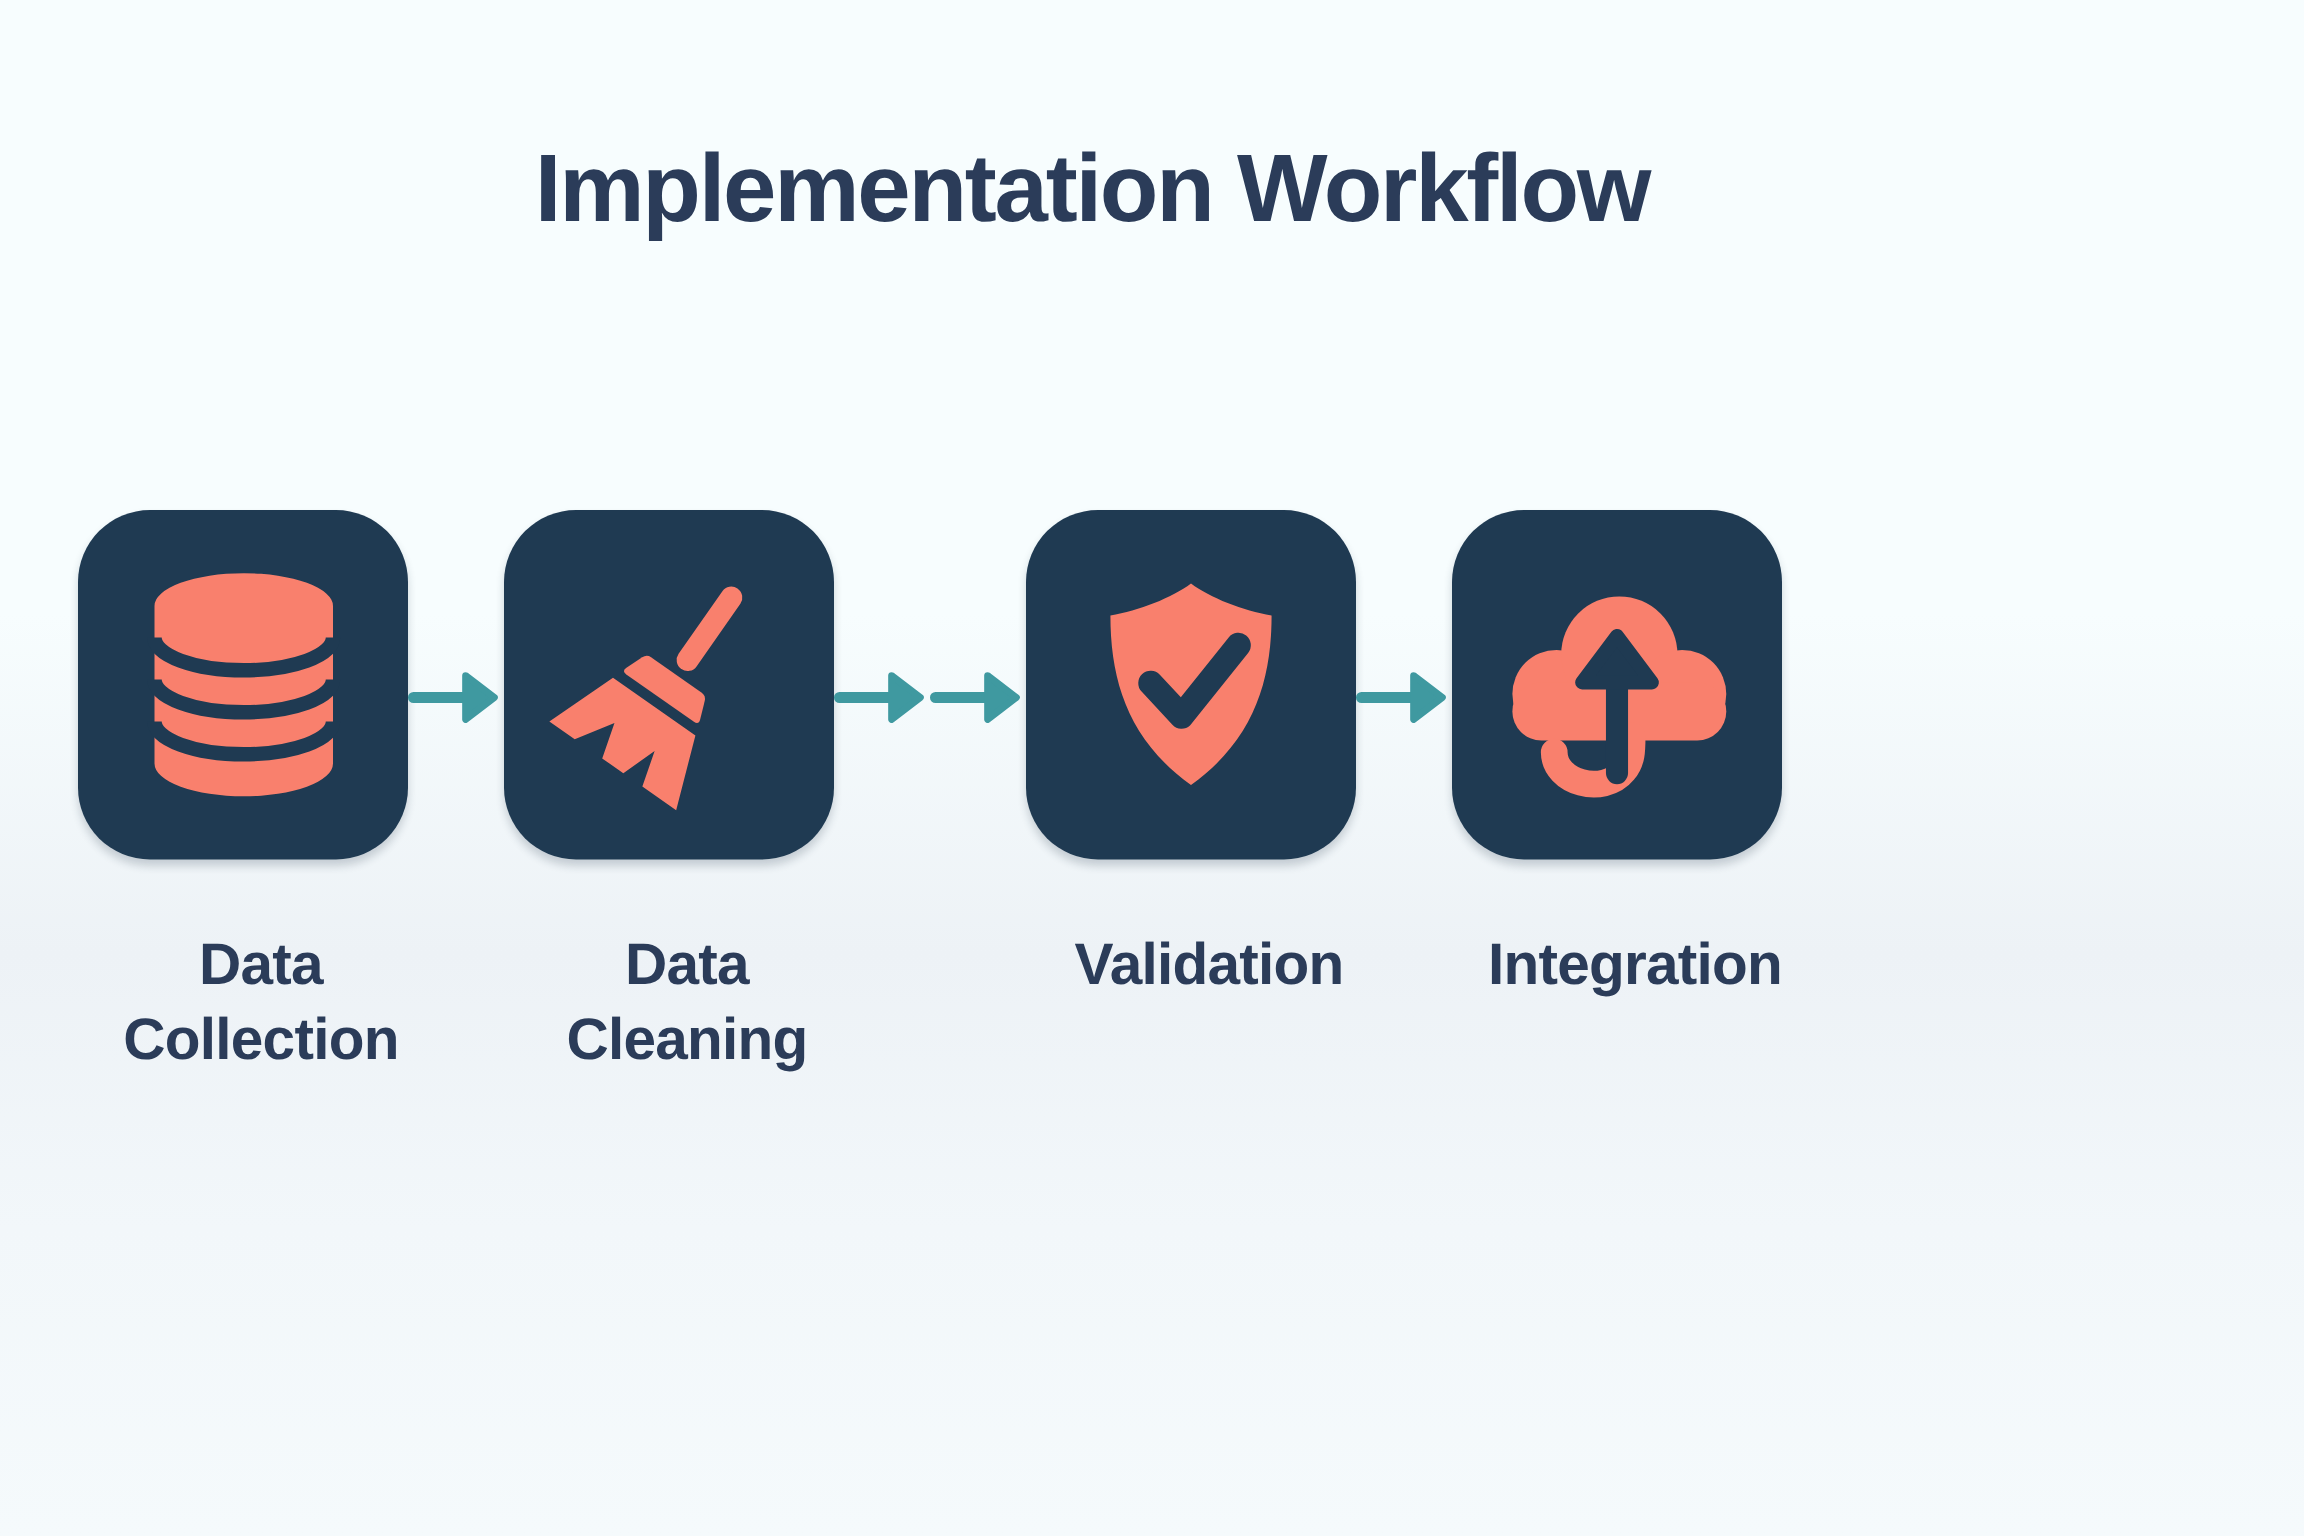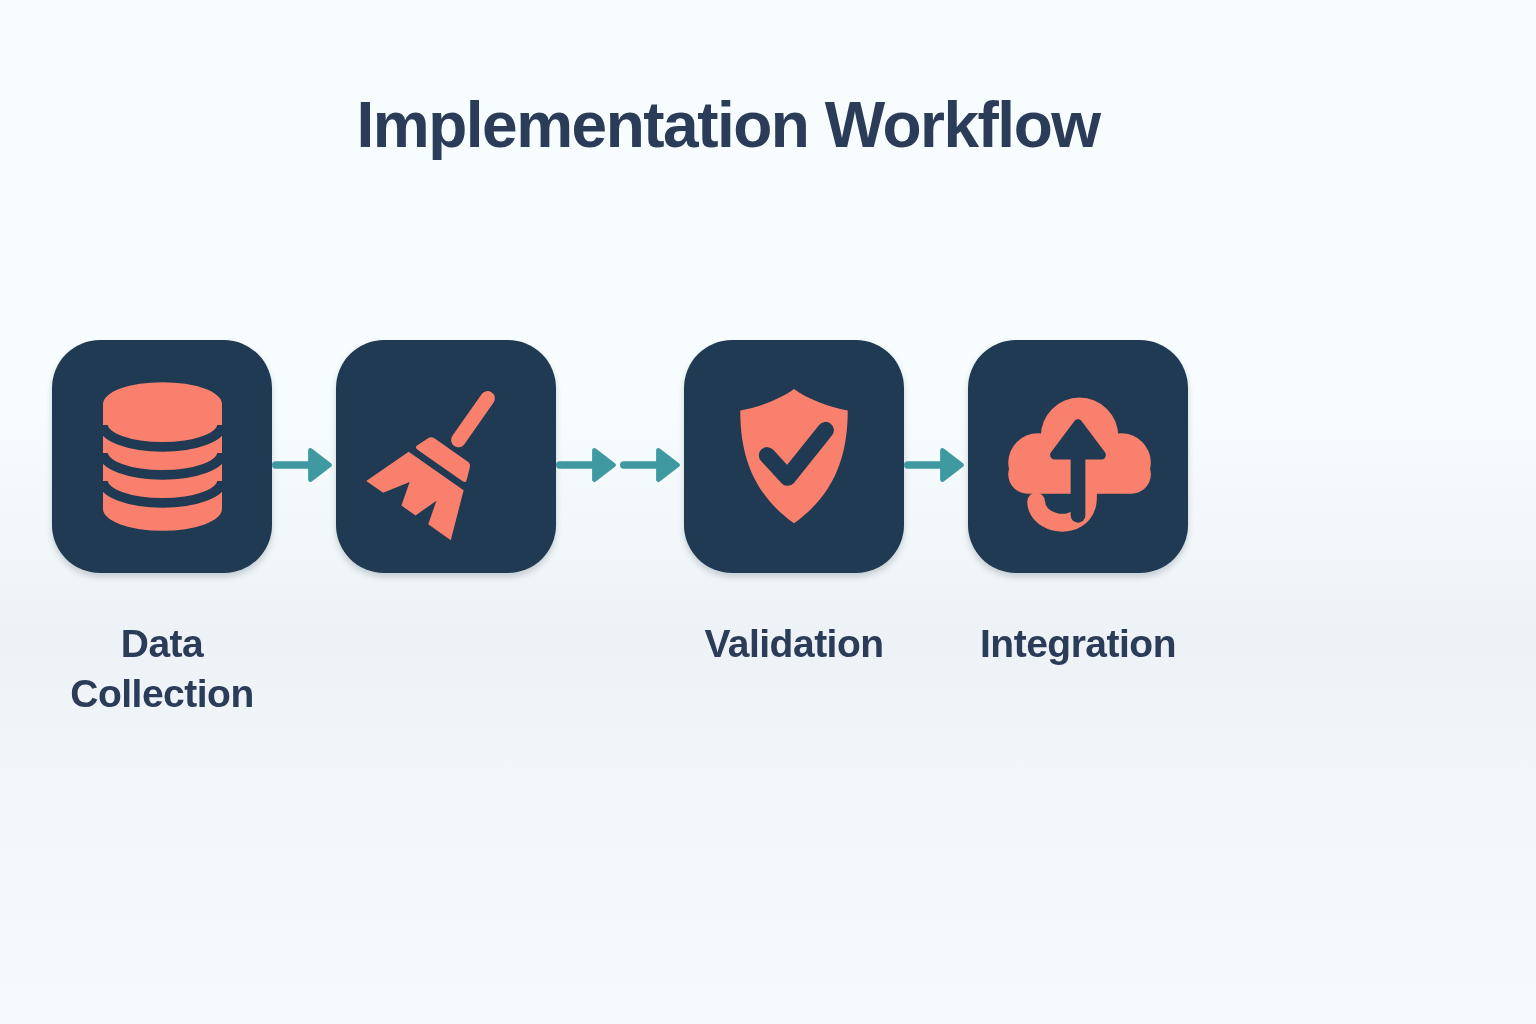--- a/index.html
+++ b/index.html
@@ -32,21 +32,20 @@
     position: absolute;
     left: 52px;
     top: 340px;
     display: flex;
     align-items: flex-start;
   }
   .step {
     width: 220px;
     display: flex;
     flex-direction: column;
-    align-items: center;
     flex: none;
   }
   .tile {
     width: 220px;
     height: 233px;
     background: var(--tile);
     border-radius: 48px;
     display: flex;
     align-items: center;
     justify-content: center;
@@ -96,20 +95,21 @@
     <div class="step">
       <div class="tile">
         <svg width="172" height="172" viewBox="0 0 100 100">
           <g transform="rotate(35 50 50)" fill="var(--icon)">
             <rect x="46" y="4" width="8.5" height="38" rx="4.2"></rect>
             <path d="M38 45 L62 45 Q64 45 64.8 47 L67.5 54 Q68.2 56 66 56 L34 56 Q31.8 56 32.5 54 L35.2 47 Q36 45 38 45 Z"></path>
             <path d="M30.5 60 L69.5 60 L80 88 L64 88 L60 74 L55 88 L45 88 L41 74 L32 88 L20 88 Z"></path>
           </g>
         </svg>
       </div>
+      <div class="label">Data Cleaning</div>
     </div>
 
     <svg class="arrow" width="64" height="44" viewBox="0 0 70 44">
       <path d="M4 22 L46 22" stroke="var(--arrow)" stroke-width="8" stroke-linecap="round" fill="none"></path>
       <path d="M42 6 L63 22 L42 38 Z" fill="var(--arrow)" stroke="var(--arrow)" stroke-width="5" stroke-linejoin="round"></path>
     </svg>
 
 
     <svg class="arrow" width="64" height="44" viewBox="0 0 70 44">
       <path d="M4 22 L46 22" stroke="var(--arrow)" stroke-width="8" stroke-linecap="round" fill="none"></path>

